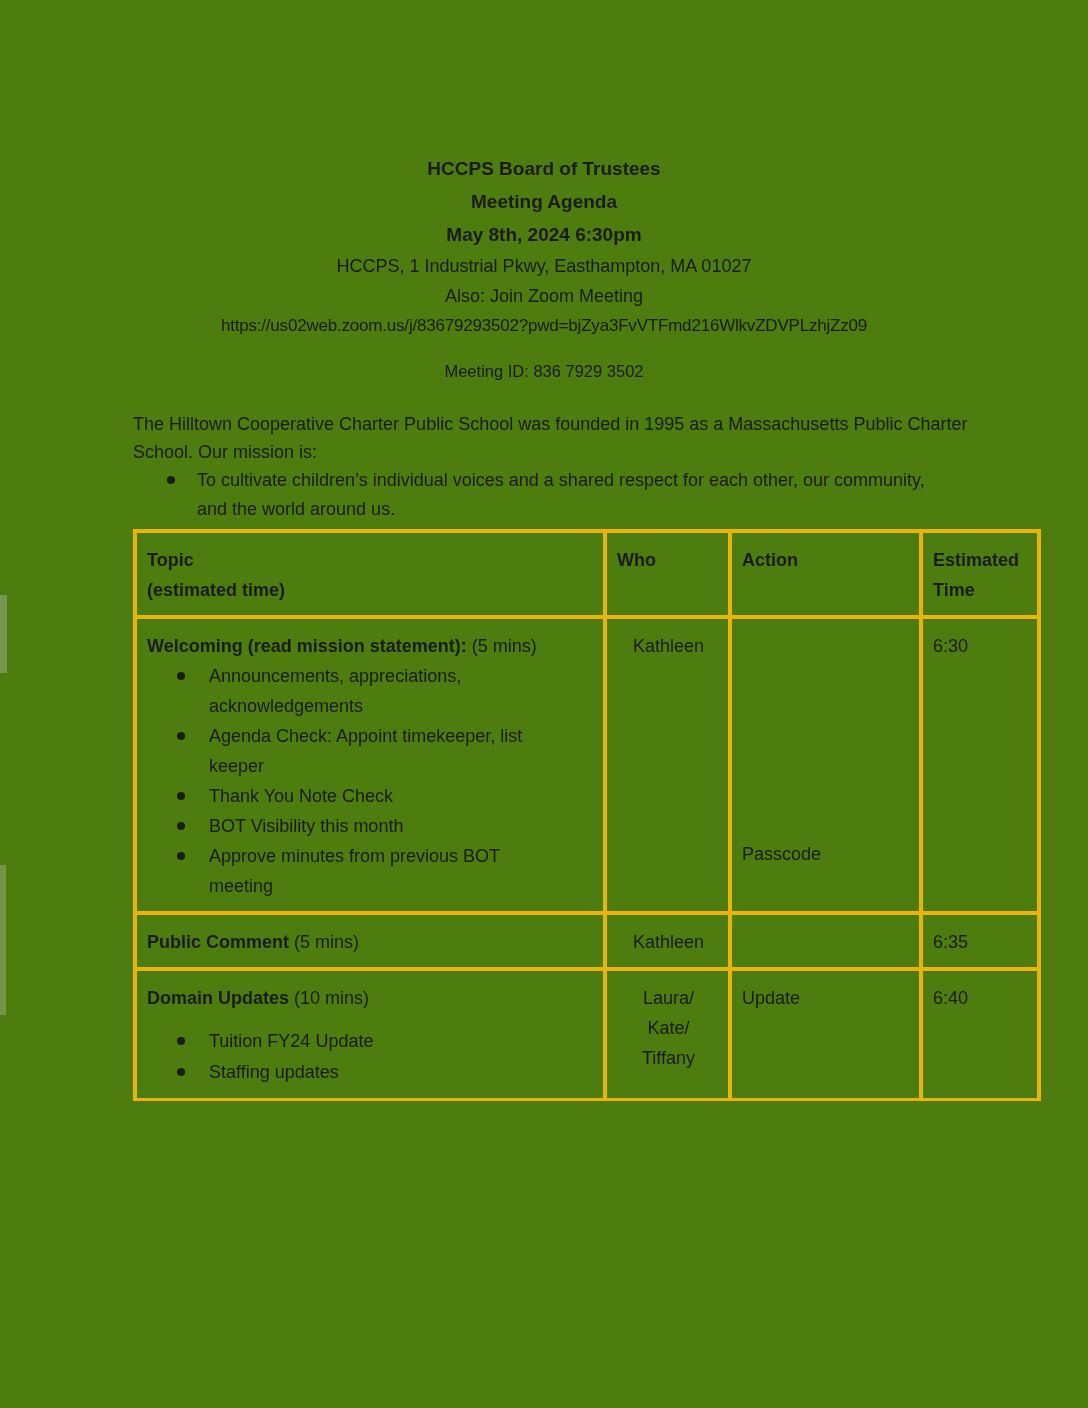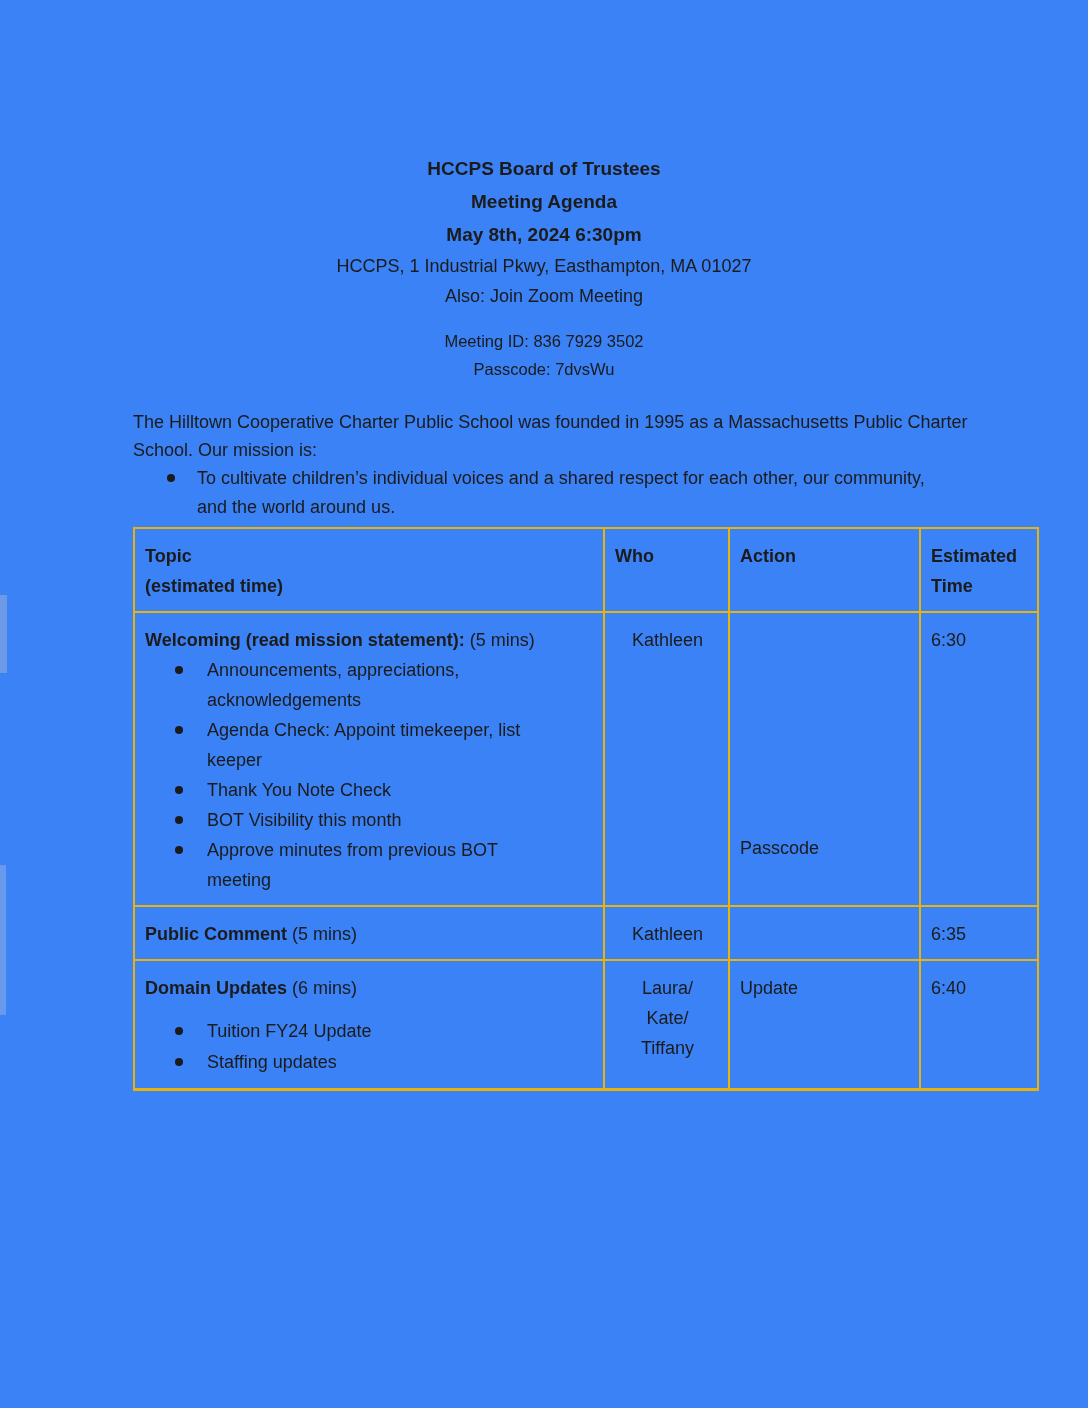--- a/index.html
+++ b/index.html
@@ -1,21 +1,21 @@
 <!DOCTYPE html>
 <html><head>
 <meta charset="utf-8">
 <style>
   * { margin: 0; padding: 0; box-sizing: border-box; }
   html, body { background: #ffffff; }
   .page {
     position: relative;
     width: 1088px;
     height: 1408px;
-    background: #3b82f6;
+    background: #4d7c0f;
     color: #1b1b1b;
     font-family: "Liberation Sans", "DejaVu Sans", sans-serif;
     overflow: hidden;
   }
   
   .smudge1 { position: absolute; left: 0; top: 595px; width: 7px; height: 78px; background: #c9c9c9; opacity: .35; }
   .smudge2 { position: absolute; left: 0; top: 865px; width: 6px; height: 150px; background: #d2d2d2; opacity: .3; }
 
   .doc-header { margin-top: 152px; text-align: center; }
   .h-bold { font-size: 19px; font-weight: bold; line-height: 33px; }
@@ -57,21 +57,21 @@
   }
 
   table.agenda {
     margin-top: 6px;
     border-collapse: collapse;
     table-layout: fixed;
     width: 904px;
     font-size: 18px;
   }
   table.agenda th, table.agenda td {
-    border: 2px solid #eab308;
+    border: 4px solid #eab308;
     vertical-align: top;
     text-align: left;
     font-weight: normal;
   }
   table.agenda tr.last-row td { border-bottom-width: 3px; }
   col.c-topic { width: 470px; }
   col.c-who   { width: 125px; }
   col.c-action{ width: 191px; }
   col.c-time  { width: 118px; }
 
@@ -116,23 +116,23 @@
 <div class="page">
   <div class="smudge1"></div>
   <div class="smudge2"></div>
 
   <div class="doc-header">
     <div class="h-bold">HCCPS Board of Trustees</div>
     <div class="h-bold">Meeting Agenda</div>
     <div class="h-bold">May 8th, 2024 6:30pm</div>
     <div class="h-reg">HCCPS, 1 Industrial Pkwy, Easthampton, MA 01027</div>
     <div class="h-reg">Also: Join Zoom Meeting</div>
+    <div class="h-url">https://us02web.zoom.us/j/83679293502?pwd=bjZya3FvVTFmd216WlkvZDVPLzhjZz09</div>
     <div class="meet-block">
       <div class="h-meet">Meeting ID: 836 7929 3502</div>
-      <div class="h-meet">Passcode: 7dvsWu</div>
     </div>
   </div>
 
   <div class="body-col">
     <p class="mission-intro">The Hilltown Cooperative Charter Public School was founded in 1995 as a Massachusetts Public Charter School. Our mission is:</p>
     <ul class="mission-list">
       <li>To cultivate children’s individual voices and a shared respect for each other, our community, and the world around us.</li>
     </ul>
 
 
@@ -182,21 +182,21 @@
           <span class="who-line">Kathleen</span>
         </td>
         <td>
           <div></div>
         </td>
         <td>6:35</td>
       </tr>
 
       <tr class="row-domain last-row">
         <td>
-          <div><strong>Domain Updates</strong><span> (6 mins)</span></div>
+          <div><strong>Domain Updates</strong><span> (10 mins)</span></div>
           <ul class="cell-bullets gap-list">
             <li>Tuition FY24 Update</li>
             <li>Staffing updates</li>
           </ul>
         </td>
         <td>
           <span class="who-line">Laura/</span>
           <span class="who-line">Kate/</span>
           <span class="who-line">Tiffany</span>
         </td>

